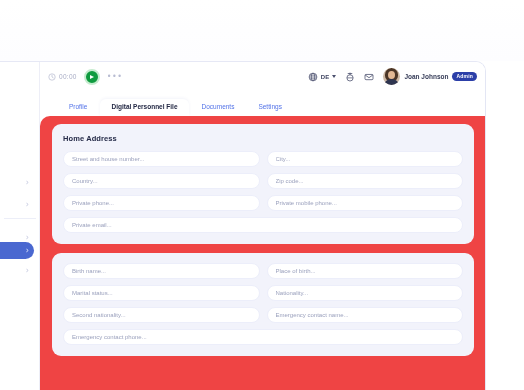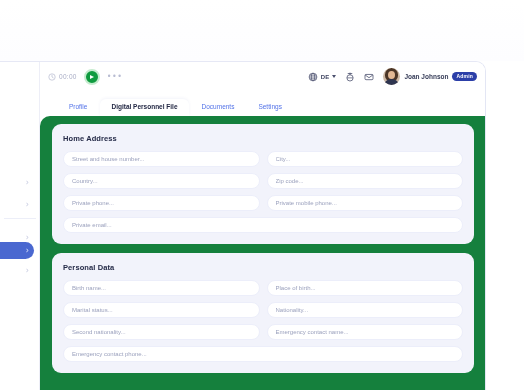--- a/index.html
+++ b/index.html
@@ -202,21 +202,21 @@
     color: #232844;
     font-weight: bold;
     background: #ffffff;
     box-shadow: 0 -1px 3px rgba(90,100,180,0.07);
   }
 
   
   #content {
     position: relative;
     height: 275px;
-    background: #15803d;
+    background: #ef4444;
     border-radius: 10px 0 0 0;
     padding: 8px 12px 0 12px;
     overflow: hidden;
   }
 
   .section {
     background: #f2f3fb;
     border-radius: 9px;
     padding: 10px 11px 11px;
     margin-bottom: 9px;
@@ -384,21 +384,20 @@
                 <span>Private mobile phone...</span>
               </div>
             </div>
             <div class="field-row">
               <div class="field full">
                 <span>Private email...</span>
               </div>
             </div>
           </div>
           <div class="section">
-            <div class="section-title">Personal Data</div>
             <div class="field-row">
               <div class="field">
                 <span>Birth name...</span>
               </div>
               <div class="field">
                 <span>Place of birth...</span>
               </div>
             </div>
             <div class="field-row">
               <div class="field">

